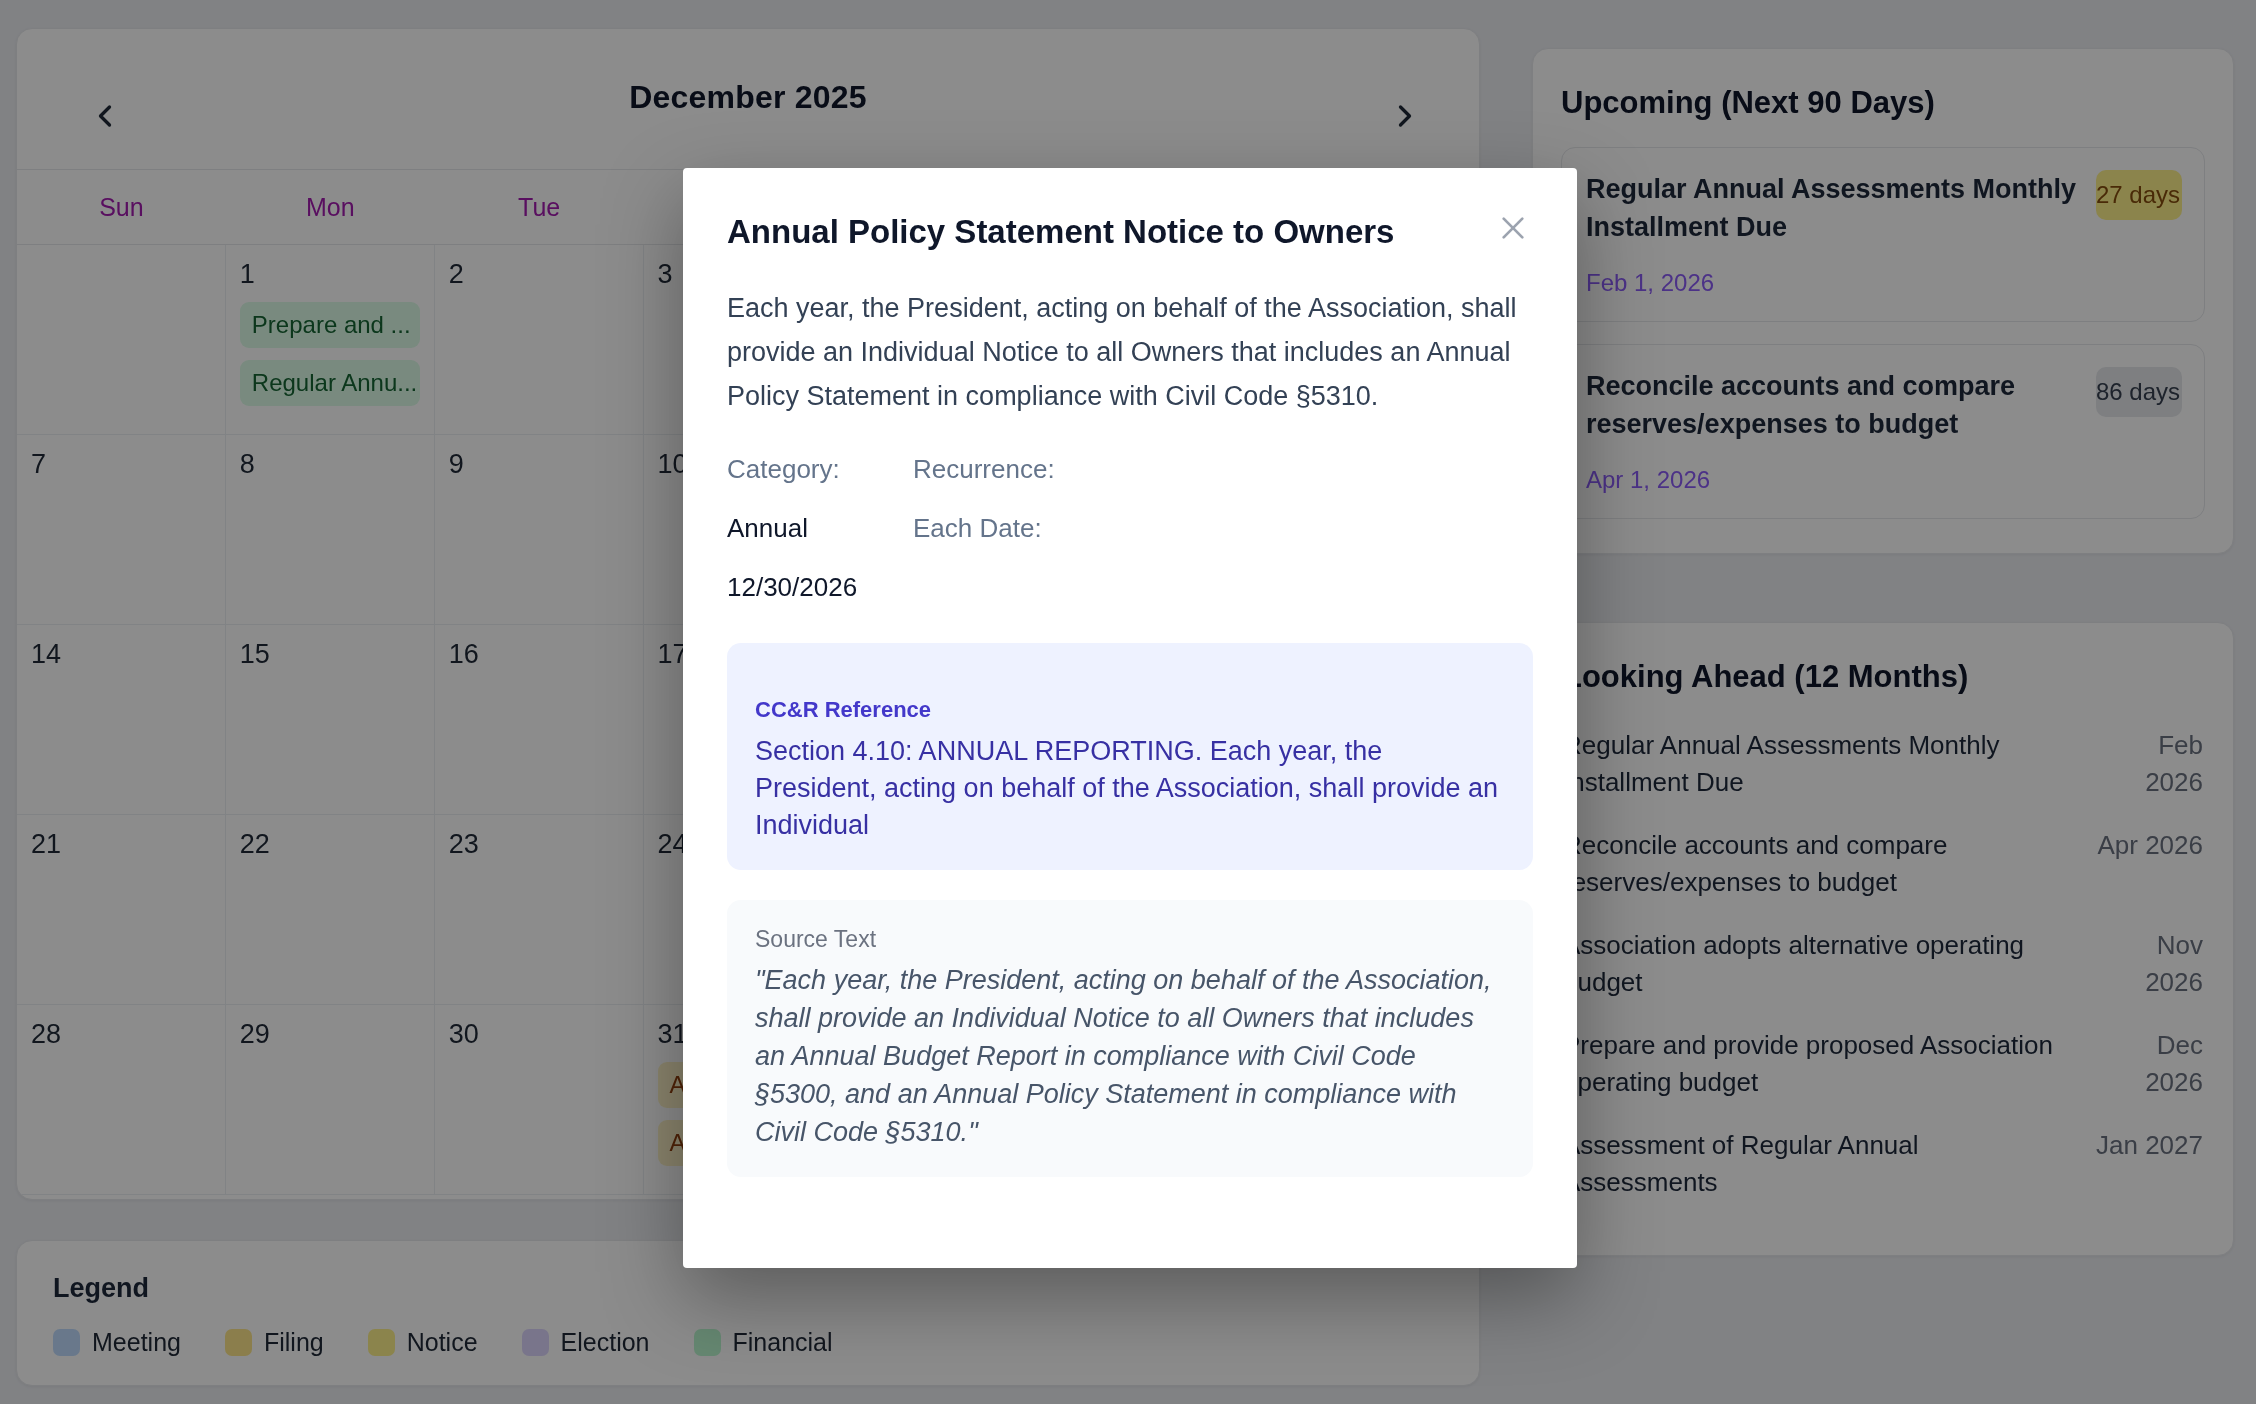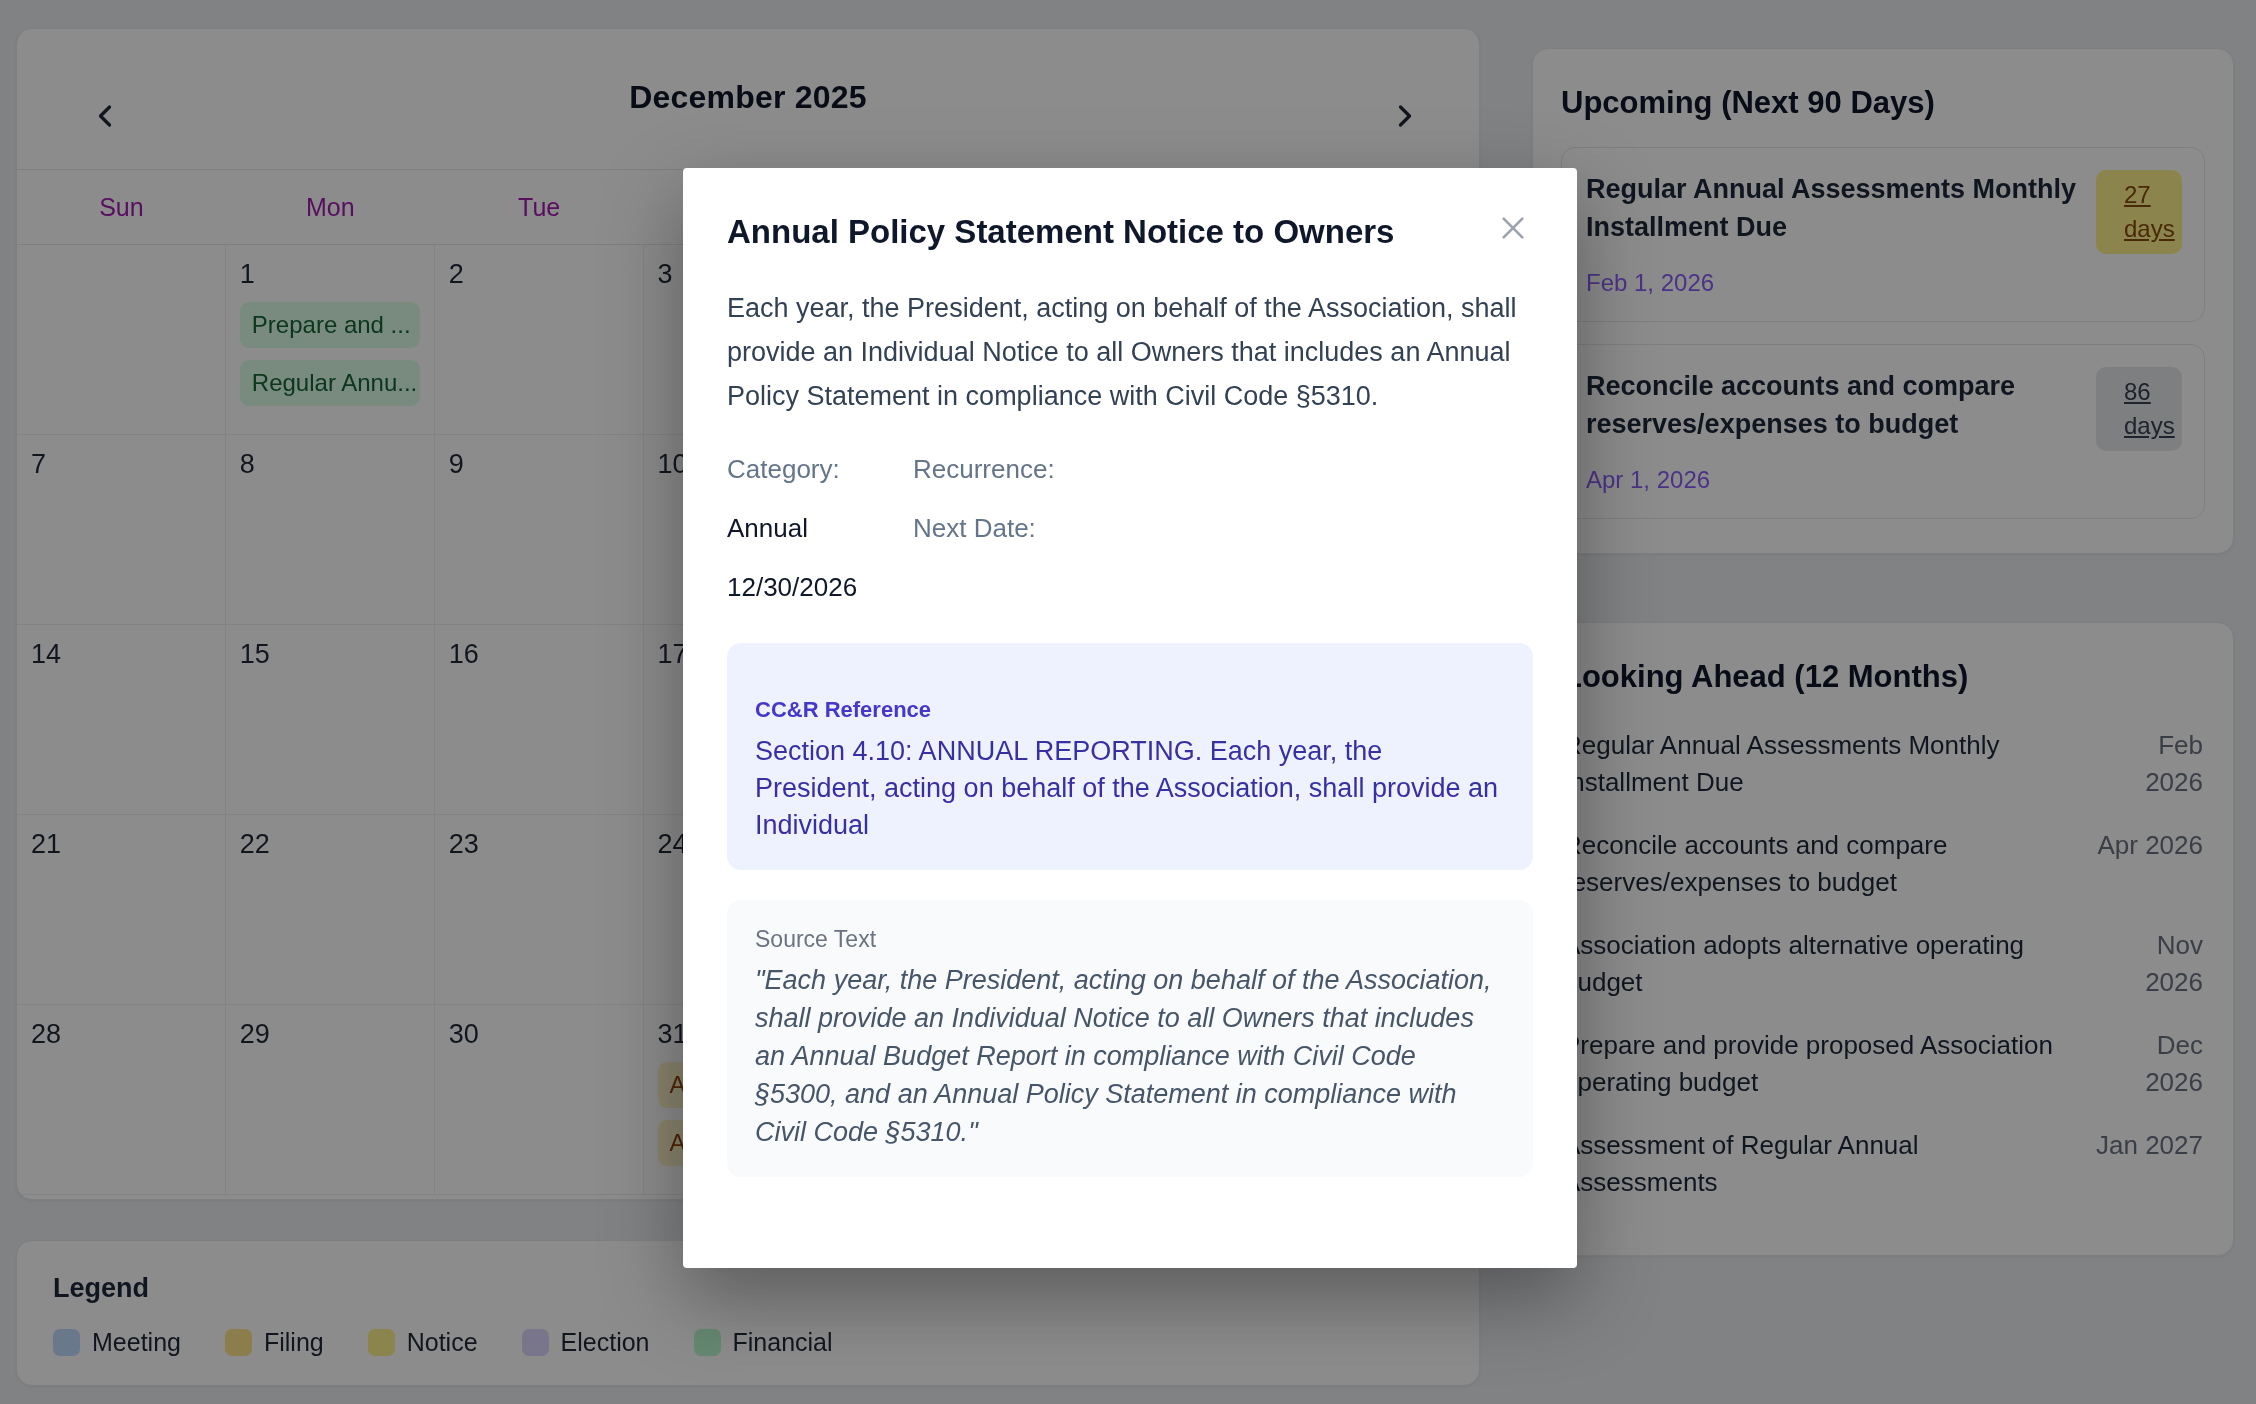--- a/index.html
+++ b/index.html
@@ -67,22 +67,22 @@
   .card {
     border:1px solid #e5e7eb; border-radius:14px; background:#fff;
     padding:22px 22px 24px 24px; display:flex; gap:14px;
     margin-top:22px; cursor:pointer;
   }
   .card-main { flex:1; min-width:0; }
   .card-title { font-size:27px; font-weight:600; color:#1e293b; line-height:38px; }
   .card-date { font-size:24px; color:#8b5cf6; margin-top:23px; }
   .badge {
     flex:none; align-self:flex-start; width:86px;
-    border-radius:10px; padding:8px 28px;
-    font-size:24px; line-height:34px;text-decoration:underline;
+    border-radius:10px; padding:8px 0;
+    font-size:24px; line-height:34px;
   }
 
   .lookahead-panel { left:1532px; top:622px; width:702px; height:634px; padding:32px 30px; }
   .la-item { display:flex; gap:18px; margin-top:26px; }
   .la-item:first-child { margin-top:0; }
   #lookaheadItems { margin-top:28px; }
   .la-title { flex:1; min-width:0; font-size:26px; color:#1e293b; line-height:37px; }
   .la-date { flex:none; width:108px; text-align:right; font-size:26px; color:#6b7280; line-height:37px; }
 
   
@@ -311,21 +311,21 @@
       </span>
     </button>
   </div>
 
   <p class="desc">Each year, the President, acting on behalf of the Association, shall provide an Individual Notice to all Owners that includes an Annual Policy Statement in compliance with Civil Code §5310.</p>
 
   <div class="fields">
     <div class="f-label">Category:</div>
     <div class="f-label">Recurrence:</div>
     <div class="f-value">Annual</div>
-    <div class="f-label">Next Date:</div>
+    <div class="f-label">Each Date:</div>
     <div class="f-value">12/30/2026</div>
   </div>
 
   <div class="ccr-box">
     <div class="ccr-label">CC&amp;R Reference</div>
     <div class="ccr-text">Section 4.10: ANNUAL REPORTING. Each year, the President, acting on behalf of the Association, shall provide an Individual</div>
   </div>
 
   <div class="source-box">
     <div class="source-label">Source Text</div>

